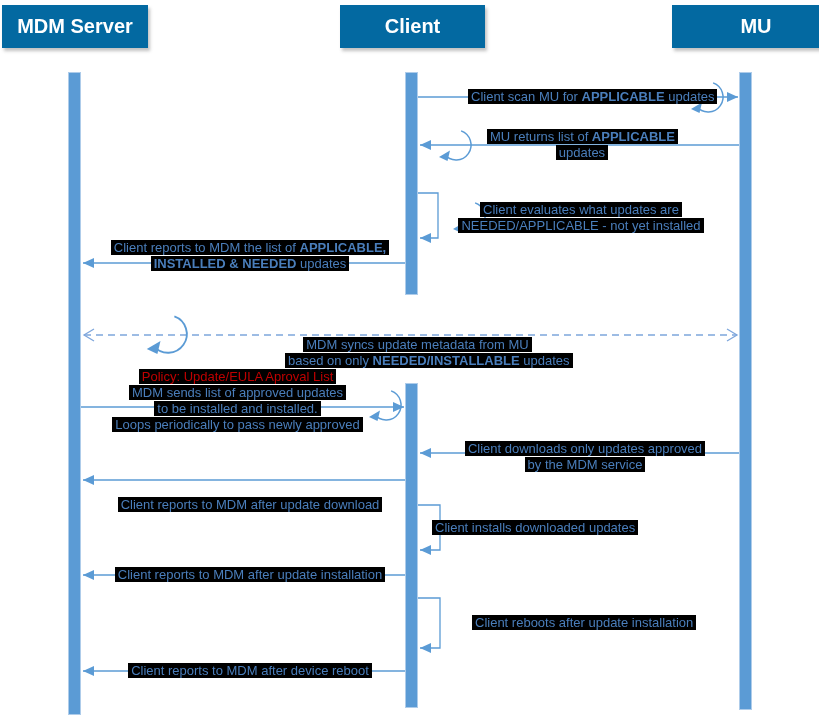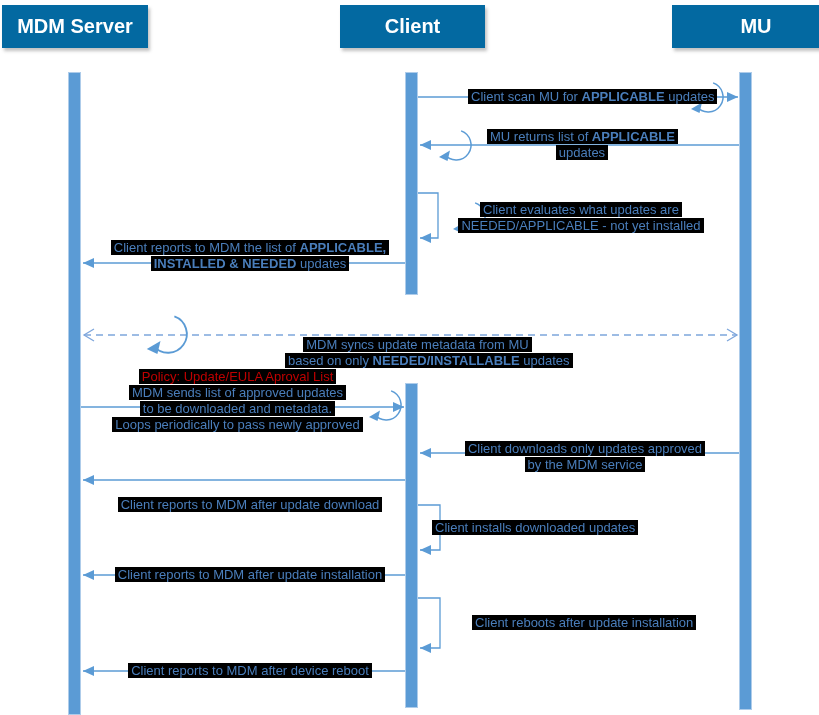--- a/index.html
+++ b/index.html
@@ -104,21 +104,21 @@
       <div class="line"><span class="bg"><span>Client reports to MDM the list of </span><span class="b">APPLICABLE,</span></span></div>
       <div class="line"><span class="bg"><span class="b">INSTALLED &amp; NEEDED</span><span> updates</span></span></div>
     </div>
   <div class="msg" id="msg-sync">
       <div class="line"><span class="bg"><span>MDM syncs update metadata from MU</span></span></div>
       <div class="line"><span class="bg"><span>based on only </span><span class="b">NEEDED/INSTALLABLE</span><span> updates</span></span></div>
     </div>
   <div class="msg" id="msg-policy">
       <div class="line"><span class="bg"><span class="r">Policy: Update/EULA Aproval List</span></span></div>
       <div class="line"><span class="bg"><span>MDM sends list of approved updates</span></span></div>
-      <div class="line"><span class="bg"><span>to be downloaded and metadata.</span></span></div>
+      <div class="line"><span class="bg"><span>to be installed and installed.</span></span></div>
       <div class="line"><span class="bg"><span>Loops periodically to pass newly approved</span></span></div>
     </div>
   <div class="msg" id="msg-downloads">
       <div class="line"><span class="bg"><span>Client downloads only updates approved</span></span></div>
       <div class="line"><span class="bg"><span>by the MDM service</span></span></div>
     </div>
   <div class="msg" id="msg-report-download">
       <div class="line"><span class="bg"><span>Client reports to MDM after update download</span></span></div>
     </div>
   <div class="msg left" id="msg-installs">

